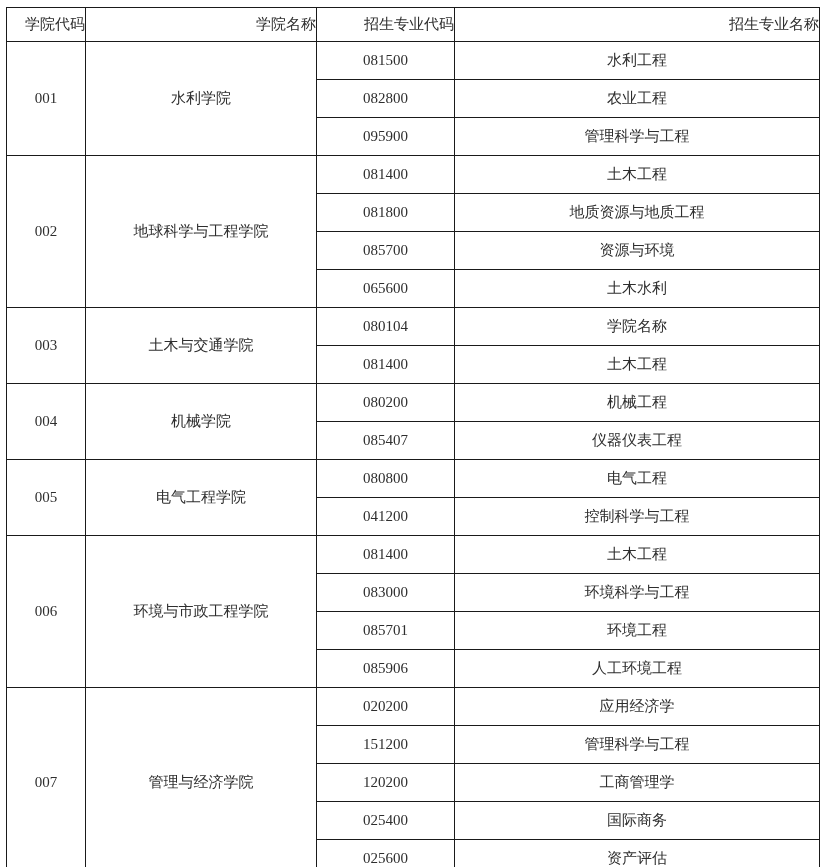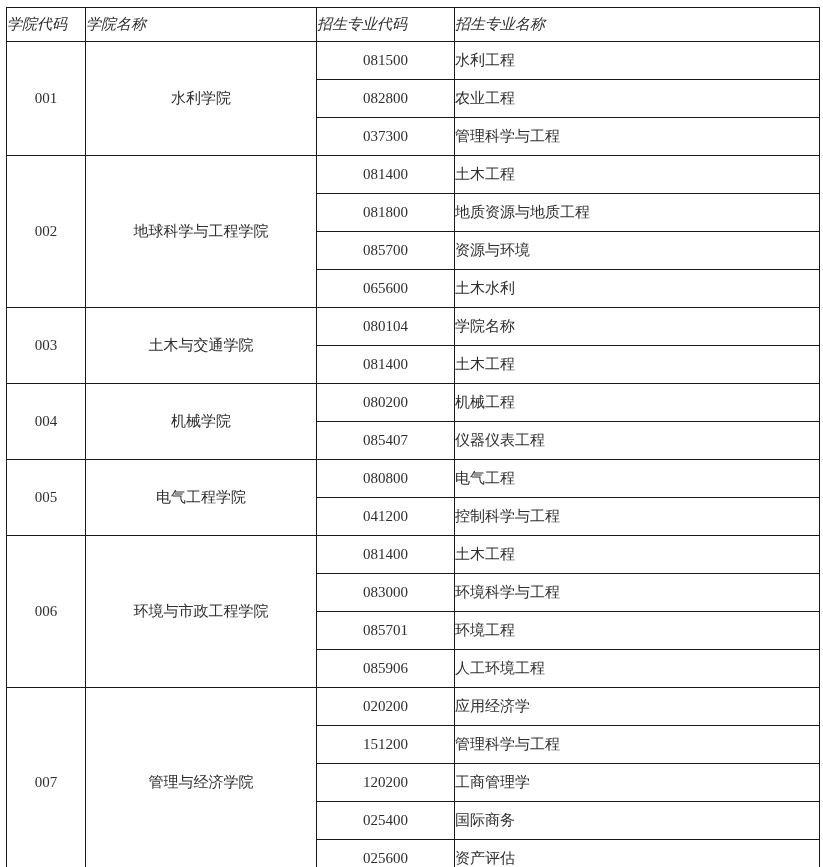--- a/index.html
+++ b/index.html
@@ -25,33 +25,32 @@
     border: 1px solid #1a1a1a;
     font-size: 15px;
     font-weight: normal;
     overflow: hidden;
     white-space: nowrap;
     vertical-align: middle;
     background: #ffffff;
   }
   table.admissions thead th {
     height: 33px;
-    text-align: left;
+    text-align: right;
     padding: 0;
-    font-style: italic;
   }
   table.admissions tbody td {
     height: 37px;
     padding: 0;
   }
   td.col-code, td.col-major-code, td.col-name {
     text-align: center;
   }
   td.col-major-name {
-    text-align: left;
+    text-align: center;
     padding-left: 8px;
   }
   col.c1 { width: 79px; }
   col.c2 { width: 231px; }
   col.c3 { width: 138px; }
   col.c4 { width: 365px; }
 </style>
 </head>
 <body>
 
@@ -75,21 +74,21 @@
         <td class="col-code" rowspan="3">001</td>
         <td class="col-name" rowspan="3">水利学院</td>
         <td class="col-major-code">081500</td>
         <td class="col-major-name">水利工程</td>
       </tr>
       <tr>
         <td class="col-major-code">082800</td>
         <td class="col-major-name">农业工程</td>
       </tr>
       <tr>
-        <td class="col-major-code">037300</td>
+        <td class="col-major-code">095900</td>
         <td class="col-major-name">管理科学与工程</td>
       </tr>
       <tr>
         <td class="col-code" rowspan="4">002</td>
         <td class="col-name" rowspan="4">地球科学与工程学院</td>
         <td class="col-major-code">081400</td>
         <td class="col-major-name">土木工程</td>
       </tr>
       <tr>
         <td class="col-major-code">081800</td>

